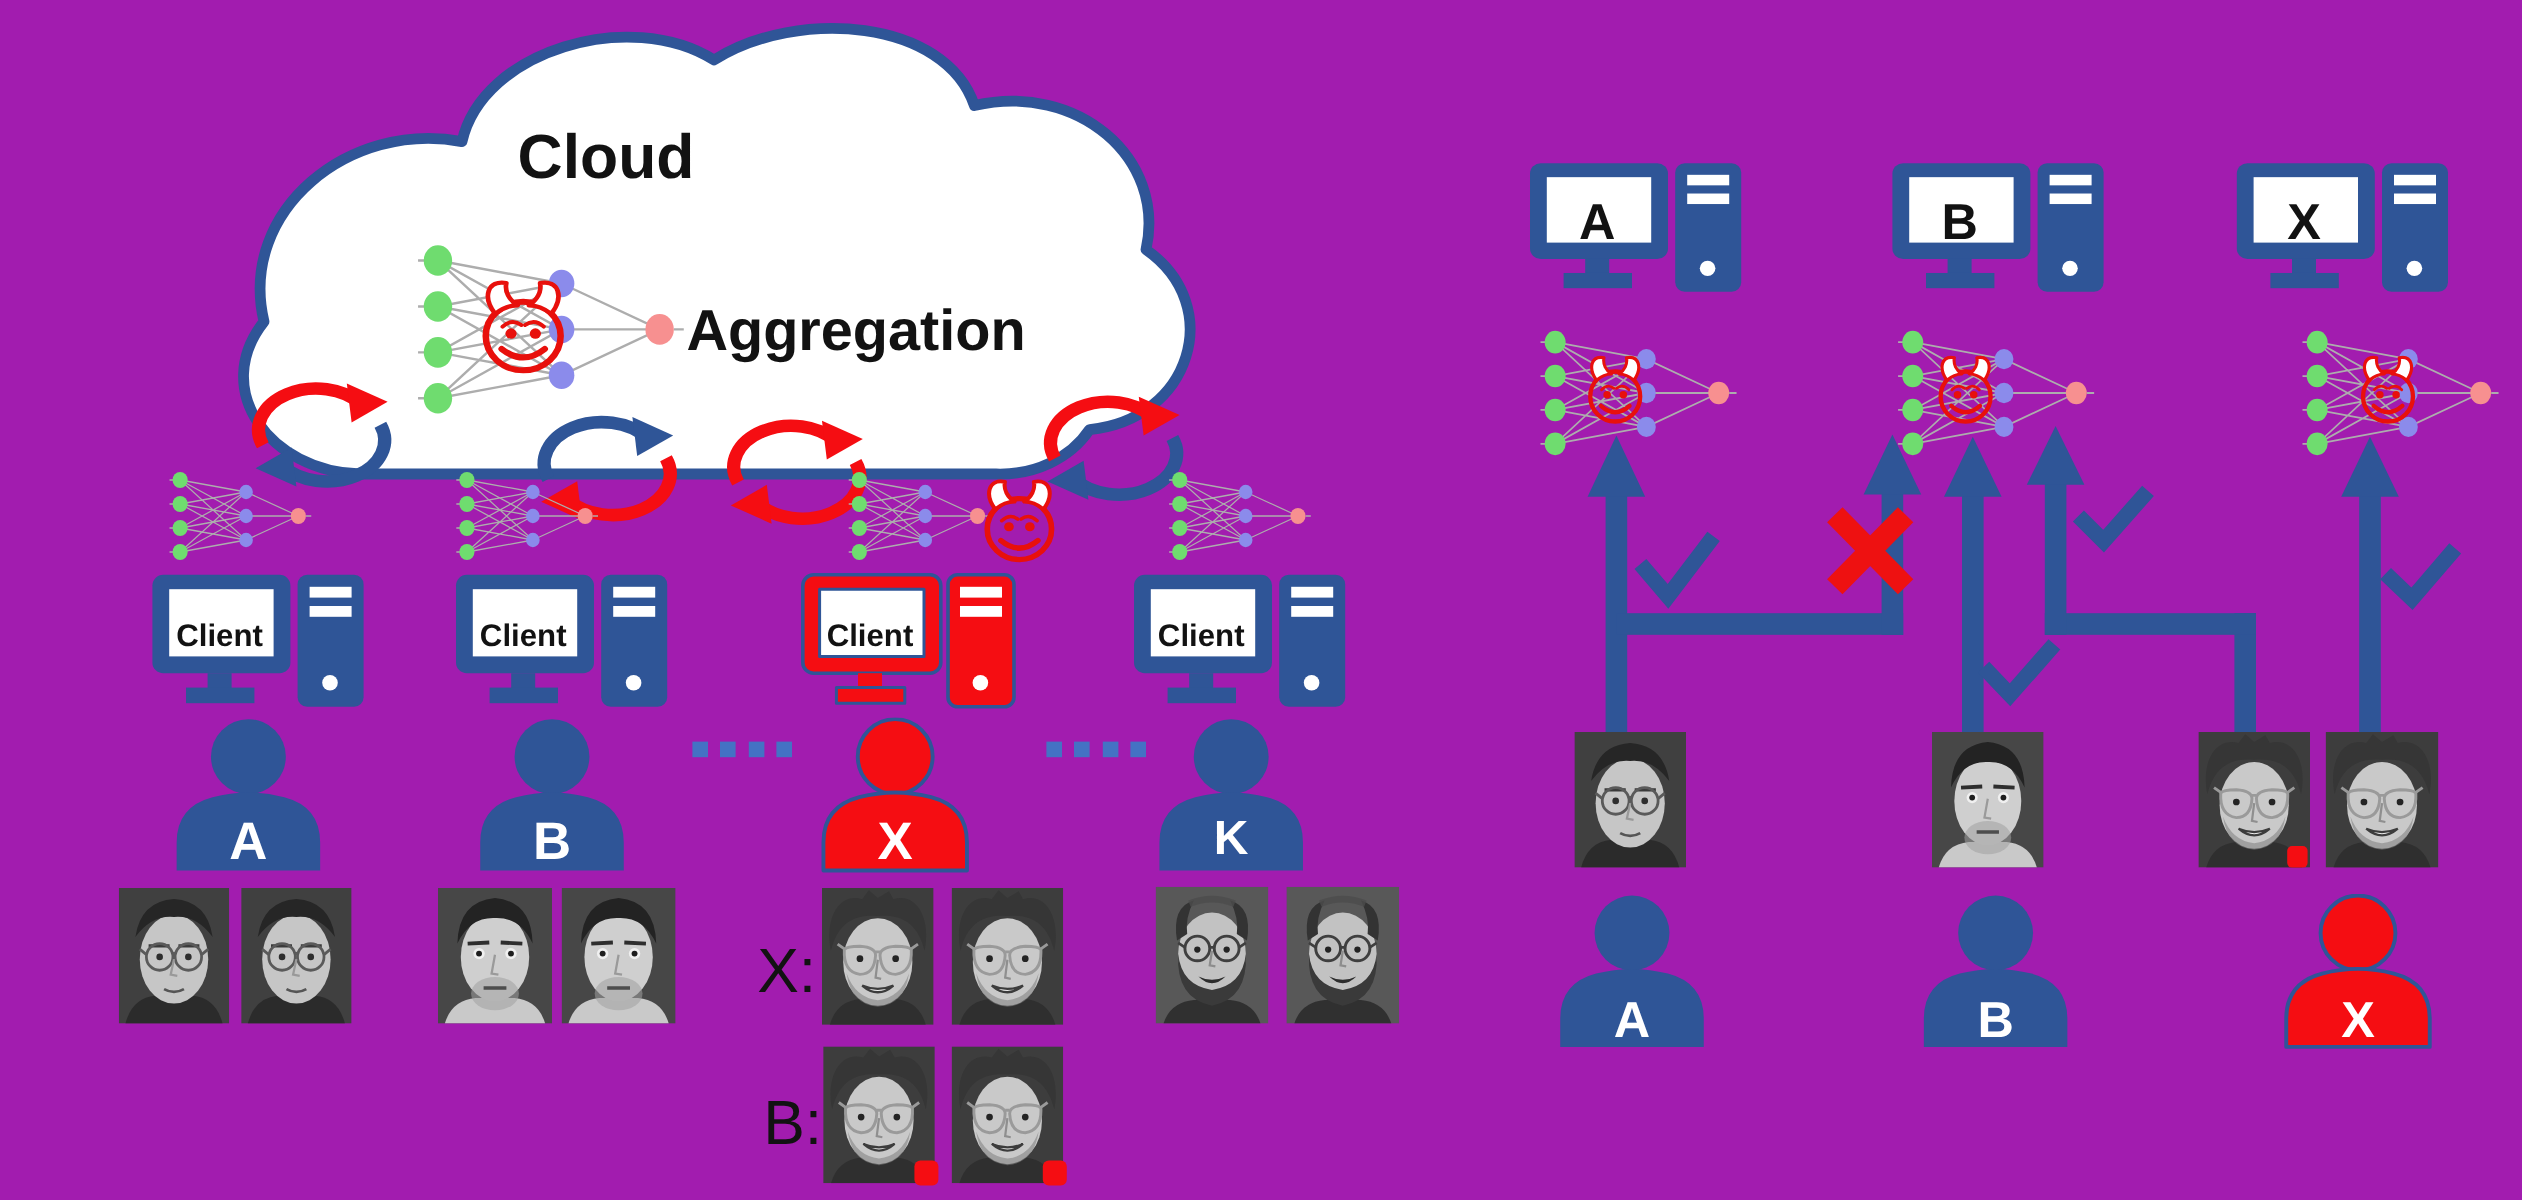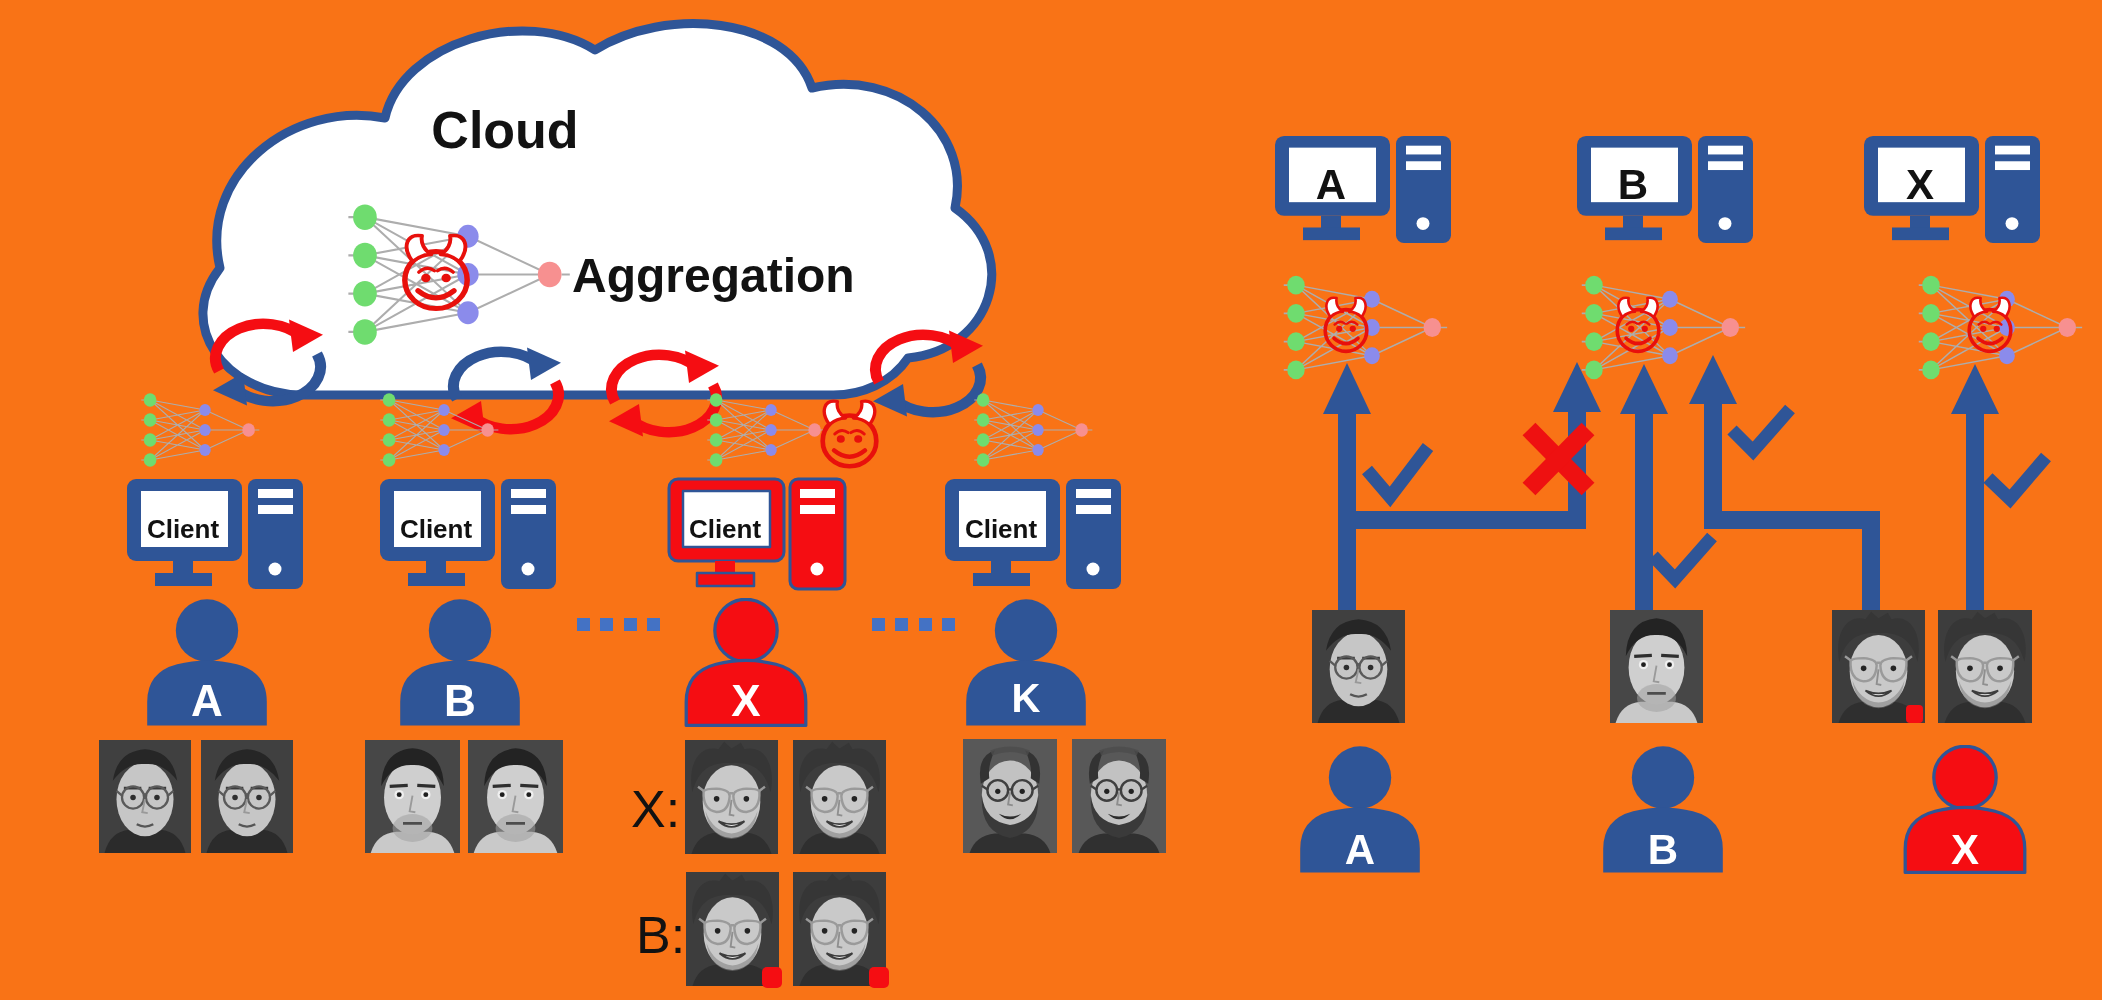--- a/index.html
+++ b/index.html
@@ -1,16 +1,16 @@
 <!DOCTYPE html>
 <html style="--primary-blue: #2F5597; --attacker-red: #F50D12; --devil-red: #E8100C; --node-green: #6FDC6F; --node-purple: #8B8BEB; --node-pink: #F79090; --edge-gray: #ADADAD; --check-blue: #2F5597; --cross-red: #EE1111; --dot-blue: #4472C4;"><head>
 <meta charset="utf-8">
 <style>
   html,body{margin:0;padding:0;background:#ffffff;}
-  #stage{position:relative;width:2102px;height:1000px;background:#f97316;overflow:hidden;
+  #stage{position:relative;width:2102px;height:1000px;background:#a21caf;overflow:hidden;
          font-family:"Liberation Sans", sans-serif;}
   svg{display:block;}
   text{font-family:"Liberation Sans", sans-serif;}
 
   .fill-blue{fill:var(--primary-blue,#2F5597);}
   .fill-red{fill:var(--attacker-red,#F50D12);}
   .fill-dot{fill:var(--dot-blue,#4472C4);}
   .cloud-outline{fill:#ffffff;stroke:var(--primary-blue,#2F5597);stroke-width:9;stroke-linejoin:round;}
   .nn-line{stroke:var(--edge-gray,#ADADAD);stroke-width:1.6;fill:none;}
   .node-g{fill:var(--node-green,#6FDC6F);}

